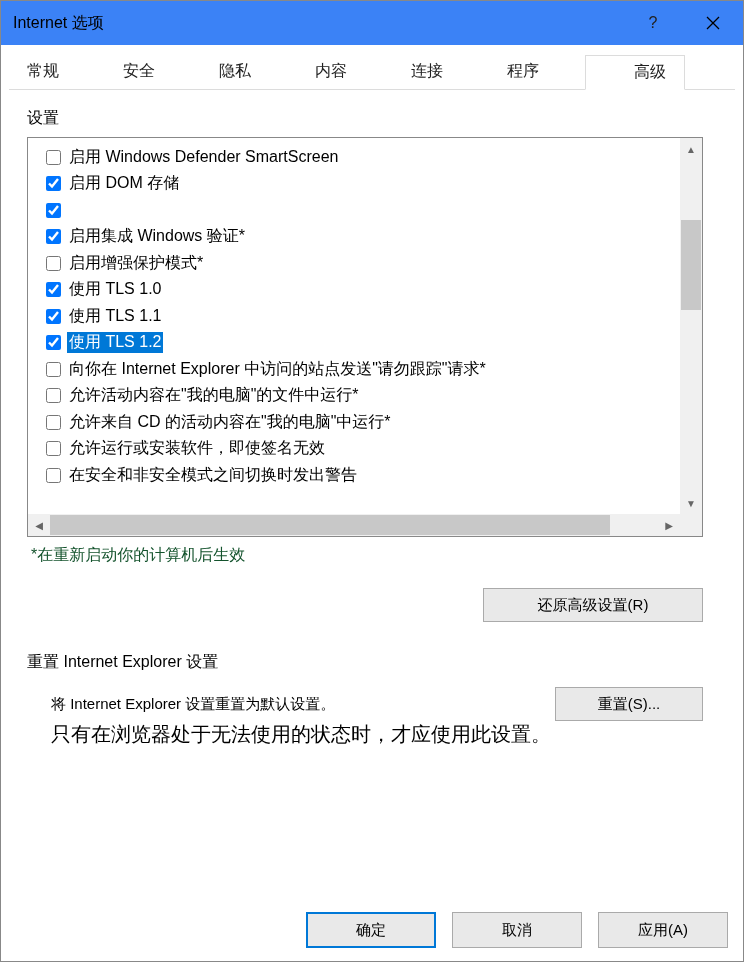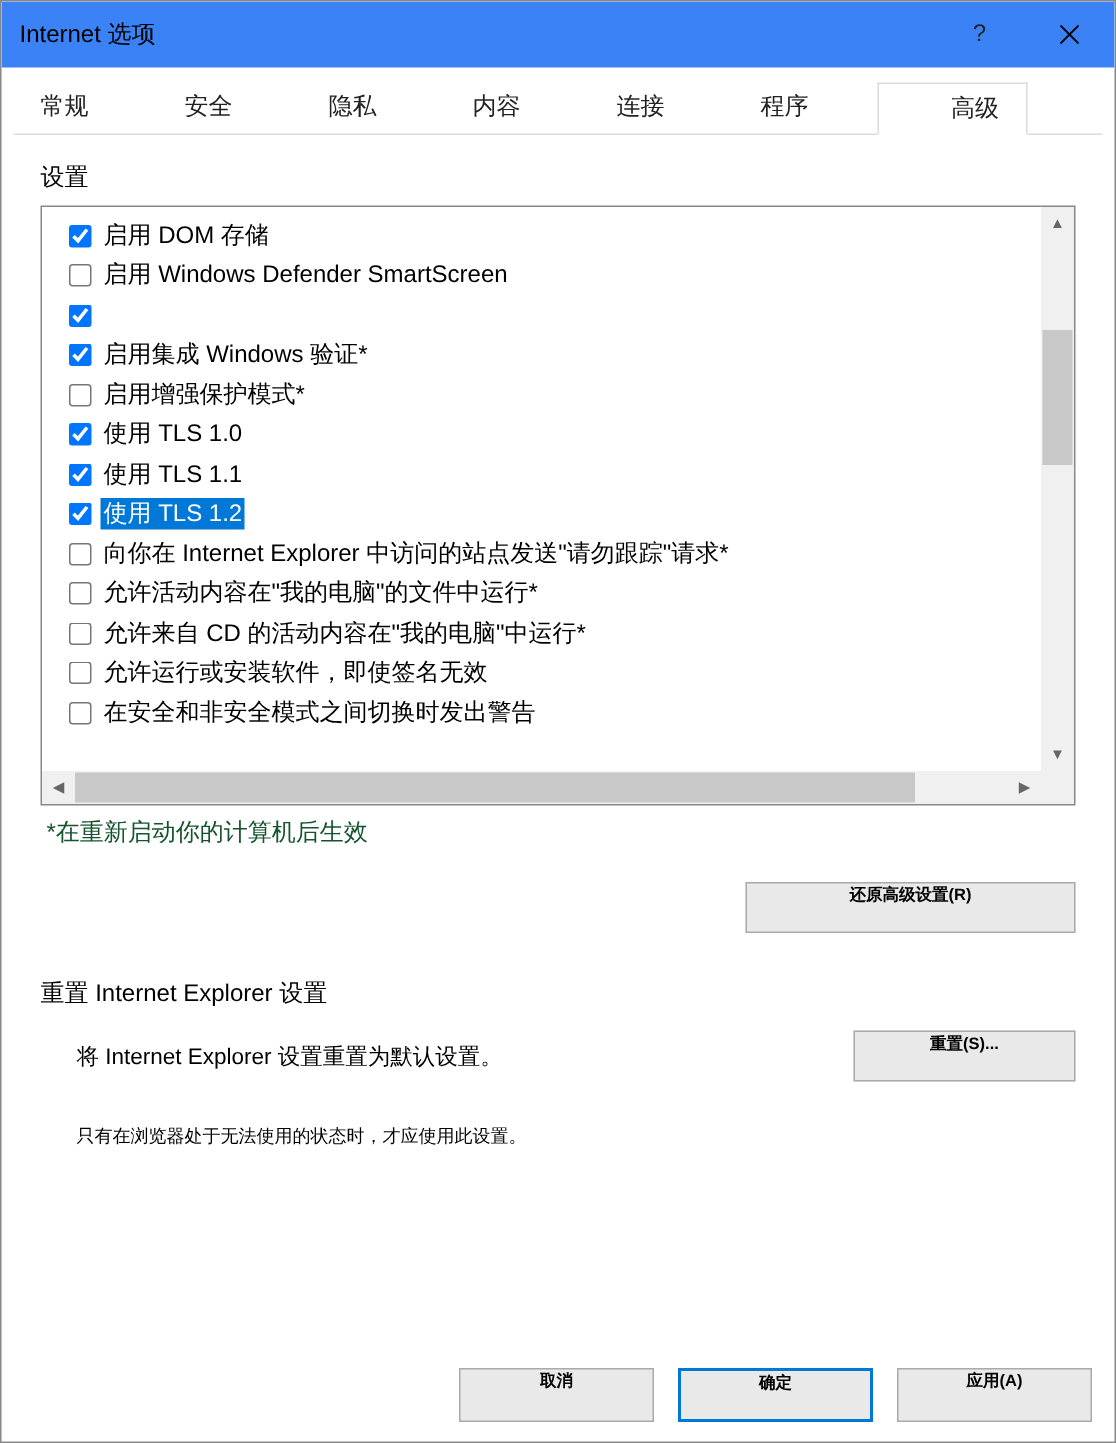--- a/index.html
+++ b/index.html
@@ -50,21 +50,21 @@
   cursor: pointer;
   position: relative;
   background: #fff;
 }
 .tab.active {
   border: 1px solid #dcdcdc;
   border-bottom: 1px solid #fff;
   z-index: 2;
   padding-left: 48px;
 }
-.content { padding: 18px 26px 10px 26px; }
+.content { padding: 18px 40px 10px 26px; }
 .group-label { font-size: 16px; color: #000; margin-bottom: 8px; }
 .listbox-wrap {
   border: 1px solid #888;
   height: 400px;
   position: relative;
   overflow: hidden;
   margin-top: 6px;
 }
 .listbox {
   position: absolute;
@@ -132,36 +132,35 @@
   width: 22px; height: 22px;
   background: #f0f0f0;
 }
 .note { margin-top: 8px; font-size: 16px; color: #14532d; padding-left: 4px; }
 .btn-row { display: flex; justify-content: flex-end; margin-top: 22px; }
 .btn {
   min-width: 148px;
   height: 34px;
   border: 1px solid #aaa;
   background: #e9e9e9;
-  font-size: 11px;
+  font-size: 15px;
   color: #000;
   cursor: pointer;
-  display: flex; justify-content: center;
+  display: flex; align-items: center; justify-content: center;
   font-family: inherit;
-  font-weight: bold;
 }
 .reset-section { margin-top: 30px; }
 .reset-row {
   display: flex;
   align-items: center;
   justify-content: space-between;
   margin-top: 14px;
   padding-left: 24px;
 }
-.reset-note { margin-top: 28px; padding-left: 24px; font-size: 12px; }
+.reset-note { padding-left: 24px; font-size: 20px; }
 .dialog-buttons {
   position: absolute;
   bottom: 14px; right: 16px;
   display: flex;
   gap: 16px;
 }
 .dialog-buttons .btn { min-width: 130px; height: 36px; }
 .dialog-buttons .btn.default { border: 2px solid #0078d7; }
 </style>
 </head>
@@ -189,26 +188,26 @@
   <div class="tab"><span>程序</span></div>
   <div class="tab active"><span>高级</span></div>
 </div>
 
 <div class="content">
   <div class="group-label">设置</div>
 
   <div class="listbox-wrap">
     <div class="listbox" id="listbox">
         <div class="item">
+          <input type="checkbox" style="">
+          <span class="label">启用 Windows Defender SmartScreen</span>
+        </div>
+        <div class="item">
           <input type="checkbox" checked="" style="">
           <span class="label">启用 DOM 存储</span>
-        </div>
-        <div class="item">
-          <input type="checkbox" style="">
-          <span class="label">启用 Windows Defender SmartScreen</span>
         </div>
         <div class="item">
           <input type="checkbox" checked="" style="">
         </div>
         <div class="item">
           <input type="checkbox" checked="" style="">
           <span class="label">启用集成 Windows 验证*</span>
         </div>
         <div class="item">
           <input type="checkbox" style="">
@@ -278,22 +277,22 @@
       <span>将 Internet Explorer 设置重置为默认设置。</span>
       <button class="btn">
         <span>重置(S)...</span>
       </button>
     </div>
     <div class="reset-note">只有在浏览器处于无法使用的状态时，才应使用此设置。</div>
   </div>
 </div>
 
 <div class="dialog-buttons">
+  <button class="btn default">
+      <span>确定</span>
+    </button>
   <button class="btn">
       <span>取消</span>
     </button>
-  <button class="btn default">
-      <span>确定</span>
-    </button>
   <button class="btn">
       <span>应用(A)</span>
     </button>
 </div>
 
 </body></html>

